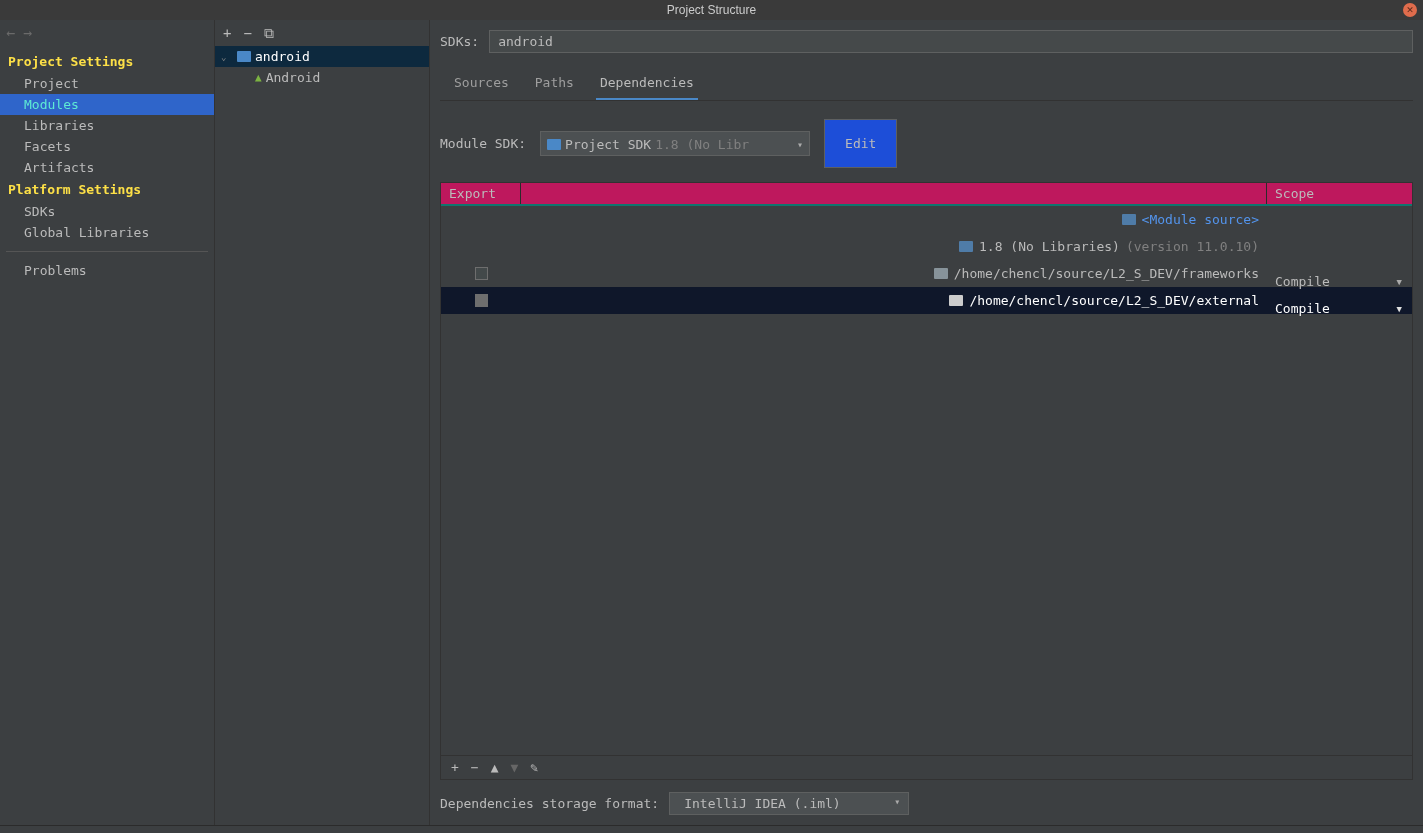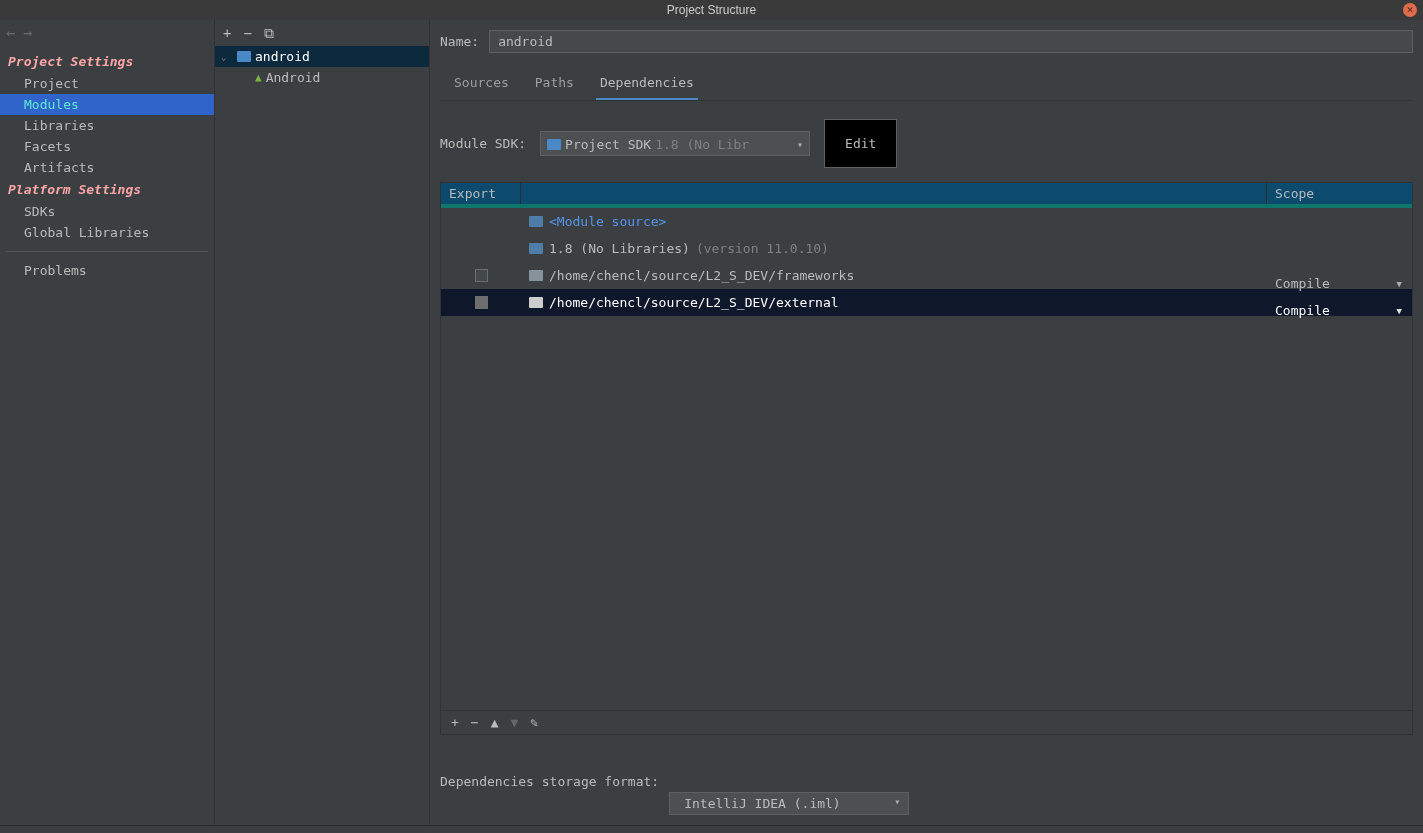--- a/index.html
+++ b/index.html
@@ -60,24 +60,23 @@
 }
 .nav-arrow {
   color: #6a6a6a;
   font-size: 15px;
   cursor: default;
 }
 .sidebar-section {
   padding: 4px 0 0 0;
 }
 .sidebar-heading {
-  color: #fca5a5;
+  color: #fde047;
   font-weight: bold;
   padding: 4px 8px;
-  font-style: italic;
 }
 .sidebar-item {
   padding: 3px 8px 3px 24px;
   cursor: pointer;
 }
 .sidebar-item.selected {
   background: #2f65ca;
   color: #5eead4;
 }
 .sidebar-divider {
@@ -197,39 +196,39 @@
   font-size: 10px;
 }
 .icon-sdk {
   width: 14px;
   height: 11px;
   background: #4a88c7;
   display: inline-block;
   border-radius: 1px;
 }
 .edit-btn {
-  background: #000000;
+  background: #1d4ed8;
   border: 1px solid #5e6060;
   color: #bbbbbb;
   padding: 16px 20px;
   font-family: inherit;
   font-size: 13px;
   cursor: pointer;
 }
 .dep-table {
   flex: 1;
   display: flex;
   flex-direction: column;
   border: 1px solid #323232;
   min-height: 0;
 }
 .dep-header {
   display: flex;
-  background: #0c4a6e;
-  border-bottom: 4px solid #0f766e;
+  background: #be185d;
+  border-bottom: 2px solid #0f766e;
 }
 .col-export { width: 80px; padding: 3px 8px; border-right: 1px solid #2b2b2b; }
 .col-name { flex: 1; padding: 3px 8px; border-right: 1px solid #2b2b2b; }
 .col-scope { width: 145px; padding: 3px 8px; }
 .dep-body {
   flex: 1;
   overflow: auto;
   background: #3c3f41;
 }
 .dep-row {
@@ -244,20 +243,21 @@
 .dep-row .col-export {
   border-right: none;
   display: flex;
   justify-content: center;
 }
 .dep-row .col-name {
   border-right: none;
   display: flex;
   align-items: center;
   gap: 6px;
+  justify-content: flex-end;
 }
 .dep-row .col-scope {
   display: flex;
   align-items: center;
   justify-content: space-between;
   padding-right: 10px;
   margin-top: 16px;
 }
 .dep-row .col-scope .caret { font-size: 9px; color: #aaa; }
 .dep-row.selected .col-scope .caret { color: #e0e0e0; }
@@ -295,21 +295,20 @@
   gap: 10px;
   padding: 12px 0 10px 0;
 }
 .storage-select {
   background: #4c5052;
   border: 1px solid #5e6060;
   padding: 3px 26px 3px 14px;
   position: relative;
   cursor: pointer;
   min-width: 240px;
-  margin-top: 45px;
 }
 .storage-select::after {
   content: "▾";
   position: absolute;
   right: 8px;
   color: #aaa;
   font-size: 10px;
 }
 .footer {
   height: 8px;
@@ -363,21 +362,21 @@
       </div>
       <div class="tree-node child">
         <span class="icon-android">▲</span>
         <span>Android</span>
       </div>
     </div>
   </div>
 
   <div class="content-panel">
     <div class="name-row">
-      <span>Name:</span>
+      <span>SDKs:</span>
       <input class="name-input" value="android" style="">
     </div>
 
     <div class="tabs">
       <div class="tab">Sources</div>
       <div class="tab">Paths</div>
       <div class="tab active">Dependencies</div>
     </div>
 
     <div class="sdk-row">

